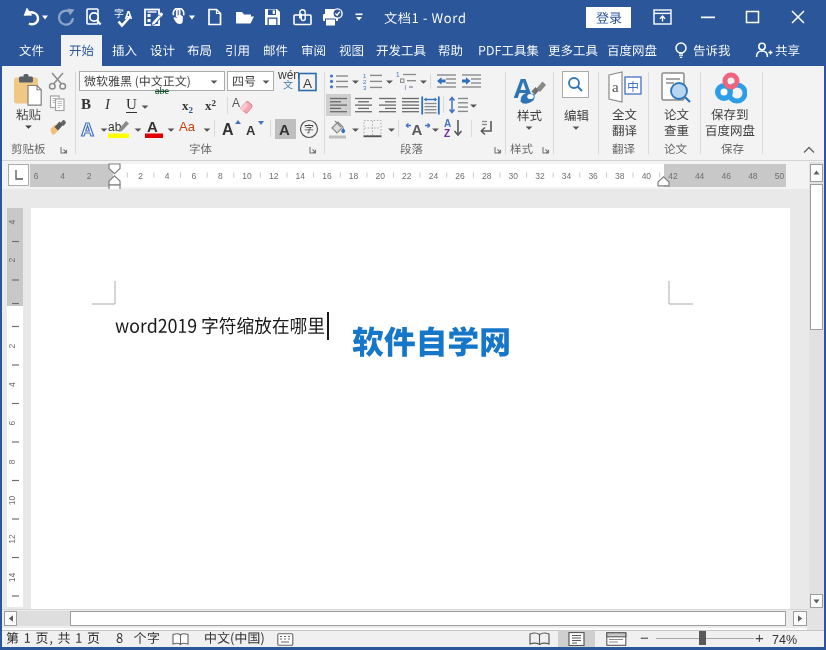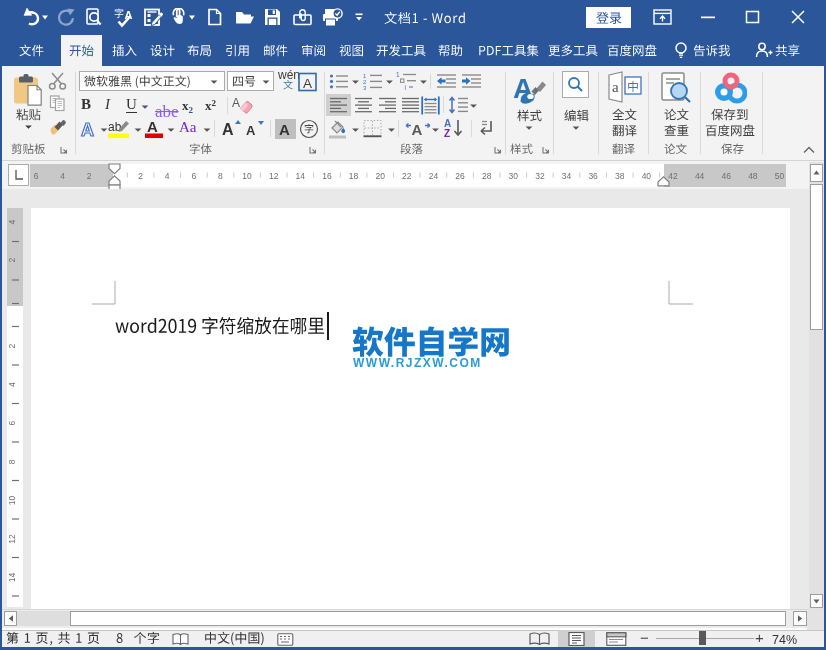--- a/index.html
+++ b/index.html
@@ -223,21 +223,21 @@
 <svg style="position:absolute;left:298px;top:72px;" width="20" height="20" viewBox="0 0 20 20">
       <rect x="1" y="1.5" width="17" height="17" fill="none" stroke="#2b6cb0" stroke-width="1.6"></rect>
       <text x="5" y="15.5" font-size="13.5" fill="#3f3f3f" font-family="Liberation Sans">A</text>
     </svg>
 <div class="abs" style="left:81px;top:96px;font-size:15px;font-weight:bold;color:#333;font-family:'Liberation Serif';">B</div>
 <div class="abs" style="left:105px;top:96px;font-size:15px;font-style:italic;color:#333;font-family:'Liberation Serif';">I</div>
 <div class="abs" style="left:126px;top:96px;font-size:15px;color:#333;border-bottom:1.5px solid #333;line-height:16px;font-family:'Liberation Serif';">U</div>
 <svg style="position:absolute;left:140px;top:104px;" width="10" height="7" viewBox="0 0 10 7">
       <path d="M1.6 1.5 L8.4 1.5 L5 4.800000000000001Z" fill="#555"></path>
     </svg>
-<div class="abs" style="left:155px;top:102px;font-size:17px;color:#8b5cf6;text-decoration:line-through;font-family:'Liberation Serif';">abe</div>
+<div class="abs" style="left:155px;top:85px;font-size:10px;color:#14532d;text-decoration:line-through;font-family:'Liberation Serif';">abe</div>
 <div class="abs" style="left:182px;top:98px;font-size:13px;font-weight:bold;color:#333;font-family:'Liberation Serif';">x<span style="font-size:9px;vertical-align:-3px;color:#2b579a">2</span></div>
 <div class="abs" style="left:205px;top:98px;font-size:13px;font-weight:bold;color:#333;font-family:'Liberation Serif';">x<span style="font-size:9px;vertical-align:4px;">2</span></div>
 <div style="position:absolute;left:227px;top:97px;width:1px;height:17px;background:#d9d9d9;"></div>
 <svg style="position:absolute;left:232px;top:96px;" width="22" height="18" viewBox="0 0 22 18">
       <text x="0" y="11" font-size="12" fill="#595959" font-family="Liberation Sans">A</text>
       <path d="M8.5 12.5 L14 6 L16 5.5 L20 9 L20 11 L14.5 17.5 Z" fill="#f4a7b2" stroke="#d36f7e" stroke-width="0.8"></path>
       <path d="M8.5 12.5 L14 6 L16 9.5 L10.5 16 Z" fill="#fac8cf"></path>
     </svg>
 <svg style="position:absolute;left:80px;top:119px;" width="20" height="20" viewBox="0 0 20 20">
       <text x="1" y="17" font-size="18" font-weight="bold" fill="#fff" stroke="#4472c4" stroke-width="1.2" font-family="Liberation Sans">A</text>
@@ -253,21 +253,21 @@
 <svg style="position:absolute;left:133px;top:127px;" width="10" height="7" viewBox="0 0 10 7">
       <path d="M1.6 1.5 L8.4 1.5 L5 4.800000000000001Z" fill="#555"></path>
     </svg>
 <svg style="position:absolute;left:144px;top:118px;" width="21" height="22" viewBox="0 0 21 22">
       <text x="3" y="14" font-size="15" font-weight="bold" fill="#333" font-family="Liberation Sans">A</text>
       <rect x="1" y="15.5" width="18" height="4.5" fill="#e00000"></rect>
     </svg>
 <svg style="position:absolute;left:166px;top:127px;" width="10" height="7" viewBox="0 0 10 7">
       <path d="M1.6 1.5 L8.4 1.5 L5 4.800000000000001Z" fill="#555"></path>
     </svg>
-<div class="abs" style="left:179px;top:119px;font-size:15px;color:#6d28d9;font-family:Liberation Serif, serif;">Aa</div>
+<div class="abs" style="left:179px;top:119px;font-size:13px;color:#c2410c;font-family:Liberation Sans, sans-serif;">Aa</div>
 <svg style="position:absolute;left:202px;top:127px;" width="10" height="7" viewBox="0 0 10 7">
       <path d="M1.6 1.5 L8.4 1.5 L5 4.800000000000001Z" fill="#555"></path>
     </svg>
 <div style="position:absolute;left:214px;top:120px;width:1px;height:17px;background:#d9d9d9;"></div>
 <svg style="position:absolute;left:222px;top:118px;" width="20" height="21" viewBox="0 0 20 21">
       <text x="0" y="17" font-size="16" font-weight="bold" fill="#333" font-family="Liberation Sans">A</text>
       <path d="M13 6 L16 2 L19 6 Z" fill="#4472c4"></path>
     </svg>
 <svg style="position:absolute;left:246px;top:118px;" width="20" height="21" viewBox="0 0 20 21">
       <text x="0" y="17" font-size="13" font-weight="bold" fill="#333" font-family="Liberation Sans">A</text>
@@ -620,21 +620,20 @@
 <svg style="position:absolute;left:667px;top:278px;" width="30" height="30" viewBox="0 0 30 30">
       <path d="M2 3 L2 26 M2 26 L26 26" stroke="#a9a9a9" stroke-width="1" fill="none"></path>
     </svg>
 <svg style="position:absolute;left:115.0px;top:313.2px;overflow:visible" width="212" height="25">
       <path transform="translate(0,19.8)" d="M3.2 0H5L6.4 -5.4C6.6 -6.4 6.8 -7.4 7 -8.4H7.1C7.4 -7.4 7.5 -6.4 7.8 -5.5L9.2 0H11.1L13.7 -10.2H12.2L10.8 -4.3C10.6 -3.3 10.4 -2.4 10.2 -1.5H10.1C9.9 -2.4 9.7 -3.3 9.4 -4.3L7.9 -10.2H6.4L4.9 -4.3C4.6 -3.3 4.4 -2.4 4.2 -1.5H4.1C3.9 -2.4 3.8 -3.3 3.6 -4.3L2.1 -10.2H0.5Z M19.6 0.2C21.9 0.2 24 -1.7 24 -5.1C24 -8.5 21.9 -10.4 19.6 -10.4C17.2 -10.4 15.1 -8.5 15.1 -5.1C15.1 -1.7 17.2 0.2 19.6 0.2ZM19.6 -1.2C17.9 -1.2 16.8 -2.7 16.8 -5.1C16.8 -7.4 17.9 -9 19.6 -9C21.2 -9 22.4 -7.4 22.4 -5.1C22.4 -2.7 21.2 -1.2 19.6 -1.2Z M26.6 0H28.2V-6.5C28.8 -8.2 29.8 -8.9 30.6 -8.9C31 -8.9 31.2 -8.8 31.5 -8.7L31.8 -10.2C31.5 -10.4 31.2 -10.4 30.8 -10.4C29.7 -10.4 28.8 -9.6 28.1 -8.3H28L27.9 -10.2H26.6Z M36.7 0.2C37.9 0.2 38.9 -0.4 39.6 -1.2H39.7L39.8 0H41.2V-14.9H39.5V-11L39.6 -9.2C38.8 -10 38 -10.4 36.9 -10.4C34.7 -10.4 32.7 -8.4 32.7 -5.1C32.7 -1.7 34.3 0.2 36.7 0.2ZM37.1 -1.2C35.4 -1.2 34.4 -2.6 34.4 -5.1C34.4 -7.4 35.6 -9 37.2 -9C38 -9 38.7 -8.7 39.5 -7.9V-2.6C38.7 -1.6 37.9 -1.2 37.1 -1.2Z M43.6 0H51.7V-1.5H48.1C47.5 -1.5 46.7 -1.4 46 -1.3C49 -4.4 51.1 -7.2 51.1 -9.9C51.1 -12.4 49.6 -14 47.3 -14C45.7 -14 44.5 -13.2 43.5 -11.9L44.4 -11C45.2 -11.9 46.1 -12.6 47.1 -12.6C48.7 -12.6 49.5 -11.4 49.5 -9.9C49.5 -7.5 47.6 -4.8 43.6 -1Z M57.5 0.2C60 0.2 61.6 -2.1 61.6 -6.9C61.6 -11.7 60 -14 57.5 -14C55 -14 53.5 -11.7 53.5 -6.9C53.5 -2.1 55 0.2 57.5 0.2ZM57.5 -1.1C56.1 -1.1 55 -2.9 55 -6.9C55 -10.9 56.1 -12.6 57.5 -12.6C59 -12.6 60 -10.9 60 -6.9C60 -2.9 59 -1.1 57.5 -1.1Z M64 0H71.1V-1.4H68.5V-13.7H67.3C66.6 -13.3 65.7 -13 64.6 -12.7V-11.7H66.9V-1.4H64Z M76.4 0.2C78.8 0.2 81.1 -1.9 81.1 -7.4C81.1 -11.8 79.3 -14 76.8 -14C74.7 -14 73 -12.2 73 -9.5C73 -6.7 74.5 -5.2 76.6 -5.2C77.7 -5.2 78.8 -5.9 79.6 -6.9C79.5 -2.6 78 -1.2 76.4 -1.2C75.5 -1.2 74.7 -1.6 74.2 -2.2L73.3 -1.2C74 -0.4 75 0.2 76.4 0.2ZM79.6 -8.3C78.7 -7 77.7 -6.5 76.9 -6.5C75.3 -6.5 74.6 -7.7 74.6 -9.5C74.6 -11.4 75.5 -12.6 76.8 -12.6C78.4 -12.6 79.4 -11.1 79.6 -8.3Z M94.2 -6.8V-5.6H87.3V-4.3H94.2V-0.3C94.2 0 94.1 0.1 93.8 0.1C93.5 0.1 92.3 0.1 91.1 0.1C91.4 0.4 91.6 1.1 91.7 1.5C93.2 1.5 94.1 1.5 94.8 1.3C95.4 1 95.6 0.6 95.6 -0.2V-4.3H102.5V-5.6H95.6V-6.3C97.2 -7.2 98.7 -8.5 99.8 -9.6L98.9 -10.4L98.6 -10.3H90.2V-9H97.3C96.4 -8.2 95.2 -7.3 94.2 -6.8ZM93.6 -15.4C93.9 -14.9 94.2 -14.3 94.5 -13.8H87.5V-9.9H88.8V-12.4H101V-9.9H102.3V-13.8H96C95.8 -14.4 95.3 -15.2 94.9 -15.8Z M110.8 -5.2C111.5 -4 112.5 -2.4 113 -1.4L114.1 -2.2C113.6 -3.1 112.6 -4.6 111.8 -5.8ZM116.8 -10.1V-8.1H109.7V-6.8H116.8V-0.3C116.8 0 116.7 0.1 116.3 0.1C116 0.1 114.8 0.1 113.5 0.1C113.7 0.5 113.9 1.1 114 1.5C115.6 1.5 116.6 1.4 117.2 1.2C117.8 1 118 0.6 118 -0.3V-6.8H120.5V-8.1H118V-10.1ZM108.4 -10.3C107.5 -8.2 106 -6.2 104.5 -4.9C104.8 -4.6 105.2 -4 105.4 -3.7C106 -4.3 106.6 -4.9 107.1 -5.7V1.5H108.4V-7.6C108.9 -8.3 109.3 -9.1 109.6 -9.8ZM107 -15.8C106.4 -13.9 105.5 -12 104.4 -10.8C104.7 -10.6 105.3 -10.2 105.5 -10C106.1 -10.8 106.7 -11.7 107.2 -12.7H108.1C108.5 -11.9 108.9 -10.8 109.2 -10.2L110.4 -10.6C110.2 -11.1 109.8 -12 109.4 -12.7H112.2V-13.9H107.7C107.9 -14.4 108.1 -14.9 108.3 -15.4ZM114 -15.8C113.4 -13.9 112.5 -12.1 111.3 -11C111.6 -10.8 112.2 -10.4 112.4 -10.2C113 -10.8 113.6 -11.7 114.1 -12.7H115.4C115.9 -11.9 116.4 -11 116.7 -10.5L117.8 -11C117.6 -11.4 117.2 -12.1 116.8 -12.7H120.3V-13.9H114.7C114.9 -14.4 115.1 -14.9 115.2 -15.4Z M122.2 -1 122.6 0.3C124.1 -0.3 125.9 -1 127.8 -1.8L127.6 -3C125.6 -2.2 123.6 -1.4 122.2 -1ZM122.6 -7.9C122.8 -8 123.2 -8.1 125.2 -8.4C124.5 -7.2 123.8 -6.2 123.5 -5.8C123 -5.2 122.7 -4.7 122.3 -4.6C122.4 -4.3 122.6 -3.7 122.7 -3.4C123 -3.6 123.5 -3.8 127.1 -4.7L127 -5.4V-5.9L124.4 -5.3C125.7 -6.9 126.8 -9 127.9 -11L126.8 -11.6C126.5 -10.9 126.2 -10.2 125.8 -9.6L123.9 -9.4C124.9 -11 125.9 -13.1 126.7 -15.1L125.5 -15.7C124.8 -13.4 123.5 -11 123.1 -10.3C122.8 -9.7 122.5 -9.3 122.2 -9.2C122.3 -8.8 122.5 -8.2 122.6 -7.9ZM129.8 -11.4C129.4 -9.5 128.4 -7 127 -5.4C127.3 -5.2 127.6 -4.8 127.8 -4.5C128.2 -5 128.5 -5.5 128.9 -6.1V1.5H130V-8.3C130.4 -9.3 130.7 -10.2 131 -11.1ZM131.4 -7.6V1.5H132.6V0.6H136.6V1.4H137.8V-7.6H134.6L135.1 -9.4H138V-10.6H131.2V-9.4H133.8C133.6 -8.8 133.5 -8.1 133.4 -7.6ZM131.9 -15.4C132.2 -14.9 132.4 -14.4 132.6 -13.9H128V-10.8H129.2V-12.7H137V-11.1H138.3V-13.9H134C133.8 -14.4 133.4 -15.2 133 -15.8ZM132.6 -3H136.6V-0.5H132.6ZM132.6 -4.1V-6.4H136.6V-4.1Z M142.8 -15.4C143.2 -14.6 143.6 -13.5 143.7 -12.8L144.9 -13.3C144.8 -13.9 144.4 -14.9 144 -15.7ZM140 -12.7V-11.4H142V-7.5C142 -4.8 141.8 -1.9 139.6 0.6C139.9 0.8 140.4 1.2 140.6 1.5C143 -1.2 143.3 -4.4 143.3 -7.5V-7.6H145.7C145.6 -2.4 145.5 -0.6 145.2 -0.2C145.1 0 144.9 0.1 144.7 0.1C144.4 0.1 143.7 0.1 143 -0C143.2 0.3 143.3 0.9 143.3 1.3C144.1 1.3 144.8 1.3 145.3 1.3C145.7 1.2 146 1.1 146.3 0.7C146.8 0 146.9 -2.1 147 -8.2C147 -8.4 147 -8.9 147 -8.9H143.3V-11.4H147.8V-12.7ZM150.2 -10.9H153.6C153.2 -8.5 152.7 -6.5 151.9 -4.8C151.1 -6.5 150.5 -8.5 150.2 -10.7ZM150 -15.7C149.5 -12.5 148.5 -9.3 147.1 -7.4C147.4 -7.1 147.9 -6.6 148.1 -6.3C148.6 -7 149 -7.8 149.4 -8.7C149.8 -6.7 150.4 -5 151.1 -3.4C150 -1.8 148.7 -0.6 146.8 0.3C147.1 0.6 147.5 1.2 147.6 1.5C149.4 0.6 150.7 -0.6 151.8 -2.1C152.8 -0.6 153.9 0.6 155.4 1.5C155.6 1.1 156.1 0.5 156.4 0.3C154.8 -0.5 153.6 -1.8 152.6 -3.4C153.7 -5.4 154.4 -7.9 154.9 -10.9H156.2V-12.2H150.6C150.9 -13.3 151.2 -14.4 151.4 -15.5Z M163.8 -15.7C163.6 -14.8 163.2 -13.8 162.9 -12.8H158V-11.5H162.3C161.1 -9.1 159.6 -6.8 157.6 -5.3C157.8 -5 158.1 -4.4 158.2 -4.1C159 -4.6 159.7 -5.3 160.3 -5.9V1.4H161.6V-7.6C162.5 -8.8 163.2 -10.1 163.8 -11.5H173.5V-12.8H164.3C164.7 -13.7 164.9 -14.5 165.2 -15.4ZM167.5 -10.5V-6.9H163.5V-5.6H167.5V-0.3H162.8V1H173.5V-0.3H168.8V-5.6H172.8V-6.9H168.8V-10.5Z M184.5 -13.6 184.5 -10.4H183V-13.6ZM180.3 -5.9V-4.7H181.5C181.2 -2.8 180.6 -0.9 179.3 0.7C179.5 0.8 179.9 1.3 180.1 1.5C181.5 -0.2 182.3 -2.5 182.6 -4.7H184.4C184.4 -1.7 184.3 -0.5 184.1 -0.1C183.9 0.2 183.8 0.2 183.6 0.2C183.3 0.2 182.7 0.2 182.1 0.2C182.3 0.5 182.4 1.1 182.4 1.4C183.1 1.5 183.7 1.5 184.1 1.4C184.5 1.3 184.8 1.2 185.1 0.7C185.5 -0.1 185.5 -3.5 185.6 -14.1C185.6 -14.3 185.6 -14.8 185.6 -14.8H180.3V-13.6H181.9V-10.4H180.3V-9.2H181.9C181.9 -8.2 181.8 -7 181.7 -5.9ZM184.5 -9.2 184.4 -5.9H182.8C182.9 -7 183 -8.2 183 -9.2ZM186.7 -14.8V1.5H187.8V-13.6H190C189.7 -12.1 189.1 -10 188.6 -8.4C189.8 -6.7 190.1 -5.3 190.1 -4.1C190.1 -3.4 190 -2.8 189.8 -2.6C189.6 -2.4 189.5 -2.4 189.2 -2.4C189 -2.4 188.7 -2.4 188.4 -2.4C188.6 -2 188.6 -1.5 188.6 -1.2C189 -1.2 189.4 -1.2 189.7 -1.2C190 -1.3 190.3 -1.4 190.6 -1.6C191 -1.9 191.2 -2.8 191.2 -3.9C191.2 -5.2 190.9 -6.8 189.7 -8.5C190.3 -10.2 190.9 -12.5 191.4 -14.3L190.6 -14.8L190.4 -14.8ZM175.9 -13.9V-1.6H176.9V-3.5H179.6V-13.9ZM176.9 -12.6H178.6V-4.8H176.9Z M196.3 -10.2H200.6V-7.8H196.3ZM201.9 -10.2H206.2V-7.8H201.9ZM196.3 -13.7H200.6V-11.4H196.3ZM201.9 -13.7H206.2V-11.4H201.9ZM194.5 -4.4V-3H200.5V-0.4H193.2V1H209.1V-0.4H201.9V-3H208.1V-4.4H201.9V-6.5H207.5V-15H195V-6.5H200.5V-4.4Z" fill="#1a1a1a"></path>
     </svg>
 <div style="position:absolute;left:327px;top:312px;width:1.5px;height:28px;background:#1a1a1a;"></div>
 <svg style="position:absolute;left:351.5px;top:320.3px;overflow:visible" width="161" height="43">
       <path transform="translate(0,33.7)" d="M17.7 -27.2C17.2 -22.4 16 -17.7 13.9 -14.9C14.9 -14.3 16.8 -12.9 17.6 -12.2C18.8 -13.9 19.7 -16.2 20.5 -18.8H26.2C25.9 -16.9 25.5 -15.1 25.2 -13.8L28.9 -12.9C29.6 -15.4 30.5 -19 31.1 -22.3L28 -23L27.3 -22.9H21.5C21.8 -24.1 22 -25.3 22.1 -26.6ZM20.2 -15.9V-14.4C20.2 -10.6 19.6 -4.5 13.8 -0.1C14.9 0.6 16.5 2.1 17.2 3.1C19.8 1 21.5 -1.4 22.6 -3.8C23.9 -0.9 25.8 1.5 28.4 3C29.1 1.8 30.5 0 31.5 -0.9C27.6 -2.7 25.5 -6.5 24.4 -11C24.5 -12.2 24.5 -13.3 24.5 -14.3V-15.9ZM2.4 -9.5C2.7 -9.8 4.1 -10 5.2 -10H8V-7.2C5.2 -6.9 2.6 -6.6 0.6 -6.3L1.6 -1.7L8 -2.7V3H12.1V-3.4L15.4 -4L15.1 -8.2L12.1 -7.8V-10H14.8L14.8 -14.1H12.1V-18.3H8.2L8.6 -19.6H15.1V-23.9H10L10.6 -26.3L6.1 -27.1C5.9 -26 5.7 -25 5.5 -23.9H1.1V-19.6H4.3C3.7 -17.8 3.2 -16.4 2.9 -15.8C2.3 -14.4 1.8 -13.6 1 -13.4C1.5 -12.3 2.2 -10.3 2.4 -9.5ZM8 -17.6V-14.1H6.6C7 -15.2 7.5 -16.4 8 -17.6Z M41.8 -12.1V-7.5H50.2V3H54.9V-7.5H62.8V-12.1H54.9V-16.7H61.2V-21.2H54.9V-26.8H50.2V-21.2H48.5C48.8 -22.3 49 -23.4 49.3 -24.4L44.8 -25.3C44.1 -21.6 42.8 -17.6 41.1 -15.1C42.2 -14.7 44.2 -13.6 45.2 -12.9C45.8 -14 46.4 -15.3 46.9 -16.7H50.2V-12.1ZM39.1 -27.1C37.5 -22.7 34.9 -18.3 32.1 -15.5C32.9 -14.4 34.2 -11.8 34.6 -10.7C35 -11.1 35.5 -11.7 35.9 -12.2V3H40.3V-19C41.5 -21.1 42.6 -23.5 43.4 -25.7Z M72.5 -12.1H86.7V-9.6H72.5ZM72.5 -16.3V-18.8H86.7V-16.3ZM72.5 -5.3H86.7V-2.8H72.5ZM76.7 -27.2C76.6 -26 76.3 -24.5 76 -23.2H67.8V3H72.5V1.5H86.7V3H91.6V-23.2H81C81.4 -24.2 81.9 -25.4 82.4 -26.6Z M108.9 -11V-9.2H97V-4.9H108.9V-2.1C108.9 -1.7 108.7 -1.6 108 -1.6C107.4 -1.5 104.9 -1.5 103.1 -1.6C103.8 -0.4 104.7 1.5 104.9 2.8C107.5 2.8 109.7 2.8 111.4 2.1C113 1.5 113.6 0.3 113.6 -2V-4.9H125.7V-9.2H113.6V-9.3C116.2 -10.7 118.6 -12.4 120.5 -14.2L117.6 -16.5L116.6 -16.2H102.9V-12.3H111.4C110.6 -11.8 109.7 -11.4 108.9 -11ZM108.2 -26C108.9 -24.9 109.6 -23.4 110 -22.3H105.5L106.8 -22.8C106.3 -24 105 -25.7 104 -26.9L100 -25.2C100.7 -24.3 101.4 -23.2 102 -22.3H97.3V-14.9H101.6V-18.2H120.9V-14.9H125.4V-22.3H121.1C121.9 -23.3 122.7 -24.4 123.5 -25.6L118.7 -27C118.1 -25.5 117.2 -23.7 116.2 -22.3H112.6L114.7 -23.1C114.3 -24.3 113.2 -26.2 112.3 -27.5Z M137.1 -10.7C136.4 -8.2 135.4 -6.1 134.1 -4.4V-14.1C135.1 -13 136.1 -11.8 137.1 -10.7ZM147.3 -20.2C147.2 -18.6 147 -17.1 146.8 -15.6C146.1 -16.4 145.3 -17.1 144.6 -17.8L142.3 -15.6C142.5 -16.9 142.7 -18.3 142.9 -19.8L138.8 -20.2C138.6 -18.5 138.5 -16.9 138.2 -15.3L135.6 -18L134.1 -16.3V-21.1H152.2V-8.6C151.6 -9.5 150.9 -10.6 150.1 -11.7C150.7 -14.2 151.1 -16.9 151.4 -19.8ZM129.4 -25.5V3H134.1V-2.3C134.9 -1.7 135.9 -1 136.4 -0.6C137.9 -2.3 139.1 -4.5 140 -7C140.6 -6.3 141.1 -5.6 141.5 -5L144.2 -8.3C143.5 -9.3 142.6 -10.4 141.5 -11.6C141.8 -12.7 142 -13.8 142.2 -14.9C143.4 -13.7 144.6 -12.3 145.7 -10.9C144.7 -7.5 143.2 -4.7 141.1 -2.7C142.1 -2.2 143.9 -0.9 144.6 -0.3C146.2 -2 147.5 -4.2 148.5 -6.8C149.1 -5.9 149.5 -5.1 149.8 -4.4L152.2 -6.7V-2.4C152.2 -1.8 151.9 -1.6 151.2 -1.6C150.5 -1.6 148.1 -1.6 146.1 -1.7C146.8 -0.5 147.6 1.7 147.8 3C151 3 153.1 2.9 154.7 2.1C156.3 1.4 156.8 0.1 156.8 -2.4V-25.5Z" fill="#1677c8"></path>
     </svg>
-<div class="abs" style="left:353px;top:356px;width:160px;font-size:12px;font-weight:bold;color:#2b9cd8;letter-spacing:1.5px;font-family:'Liberation Sans';">WWW.RJZXW.COM</div>
 <div style="position:absolute;left:809px;top:162px;width:15px;height:448px;background:#e1e1e1;"></div>
 <div style="position:absolute;left:810px;top:164px;width:13px;height:18px;background:#fdfdfd;border:1px solid #9d9d9d;box-sizing:border-box;"></div>
 <svg style="position:absolute;left:810px;top:164px;" width="13" height="18" viewBox="0 0 13 18">
       <path d="M6.5 6.5 L9.5 10.5 L3.5 10.5 Z" fill="#606060"></path>
     </svg>
 <div style="position:absolute;left:810px;top:184px;width:13px;height:146px;background:#fff;border:1px solid #9d9d9d;box-sizing:border-box;"></div>
 <div style="position:absolute;left:810px;top:594px;width:13px;height:14px;background:#fdfdfd;border:1px solid #9d9d9d;box-sizing:border-box;"></div>
 <svg style="position:absolute;left:810px;top:594px;" width="13" height="14" viewBox="0 0 13 14">
       <path d="M6.5 9.5 L9.6 5.5 L3.4 5.5 Z" fill="#606060"></path>
     </svg>

